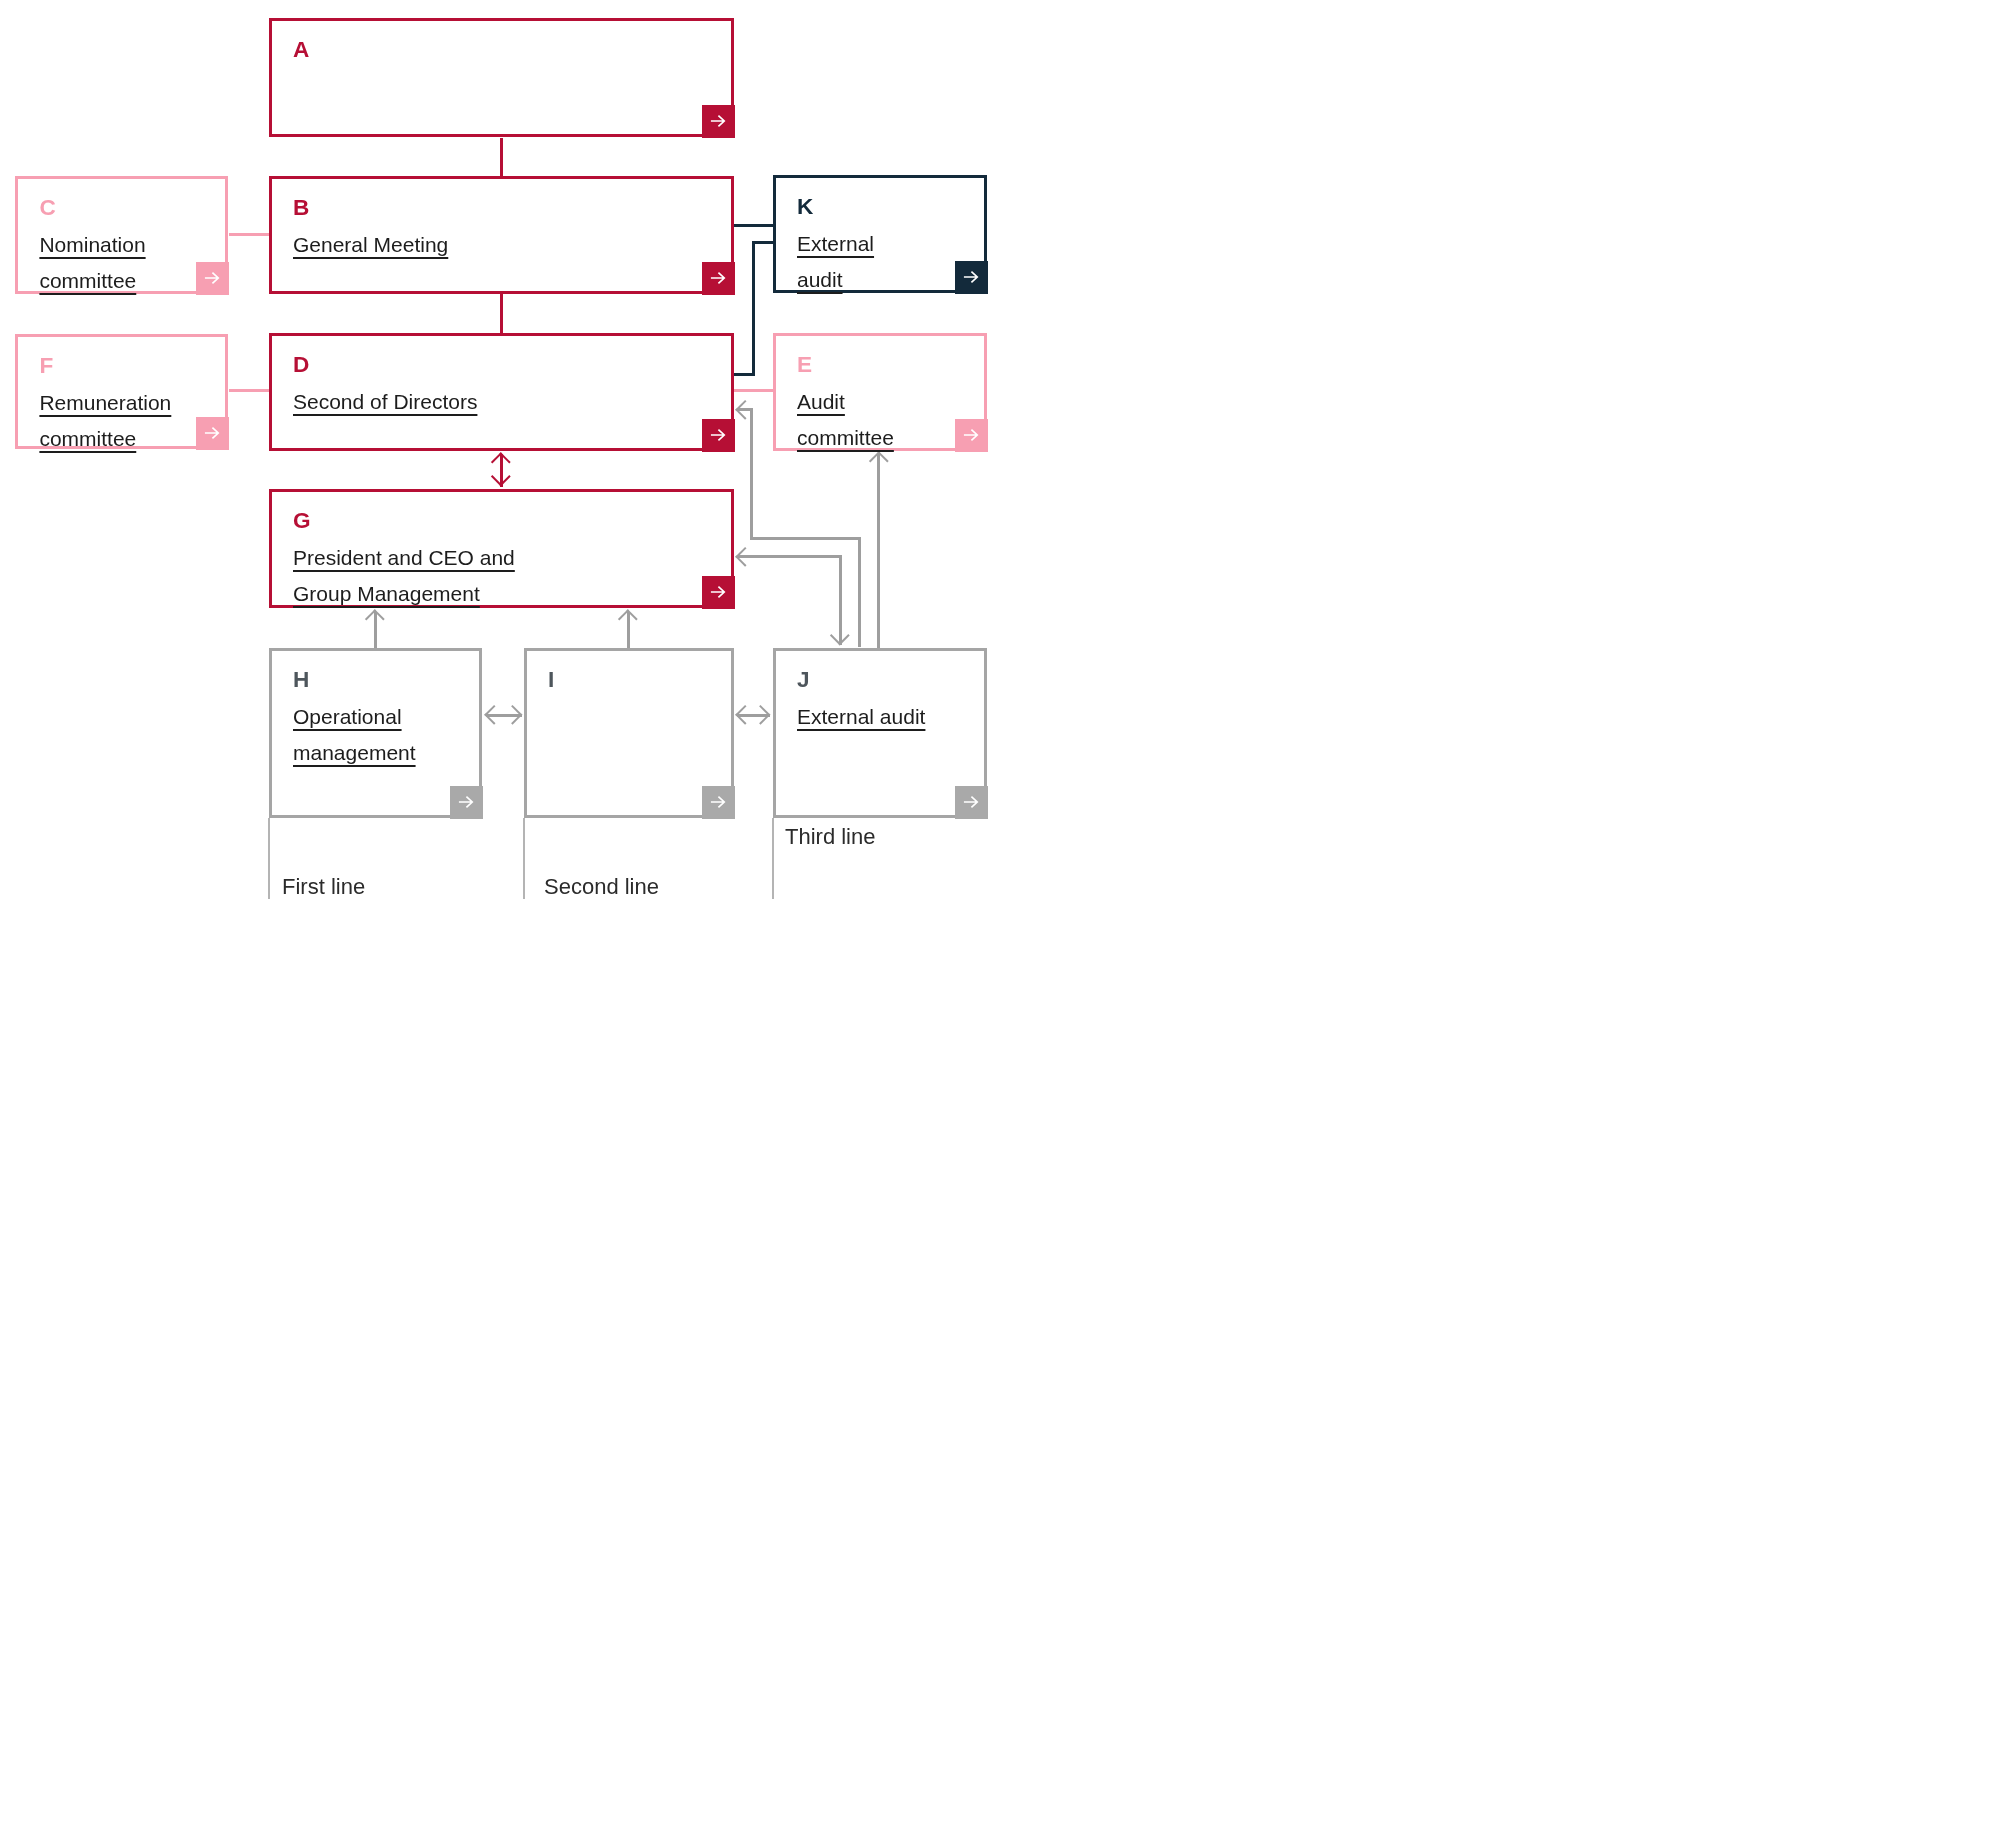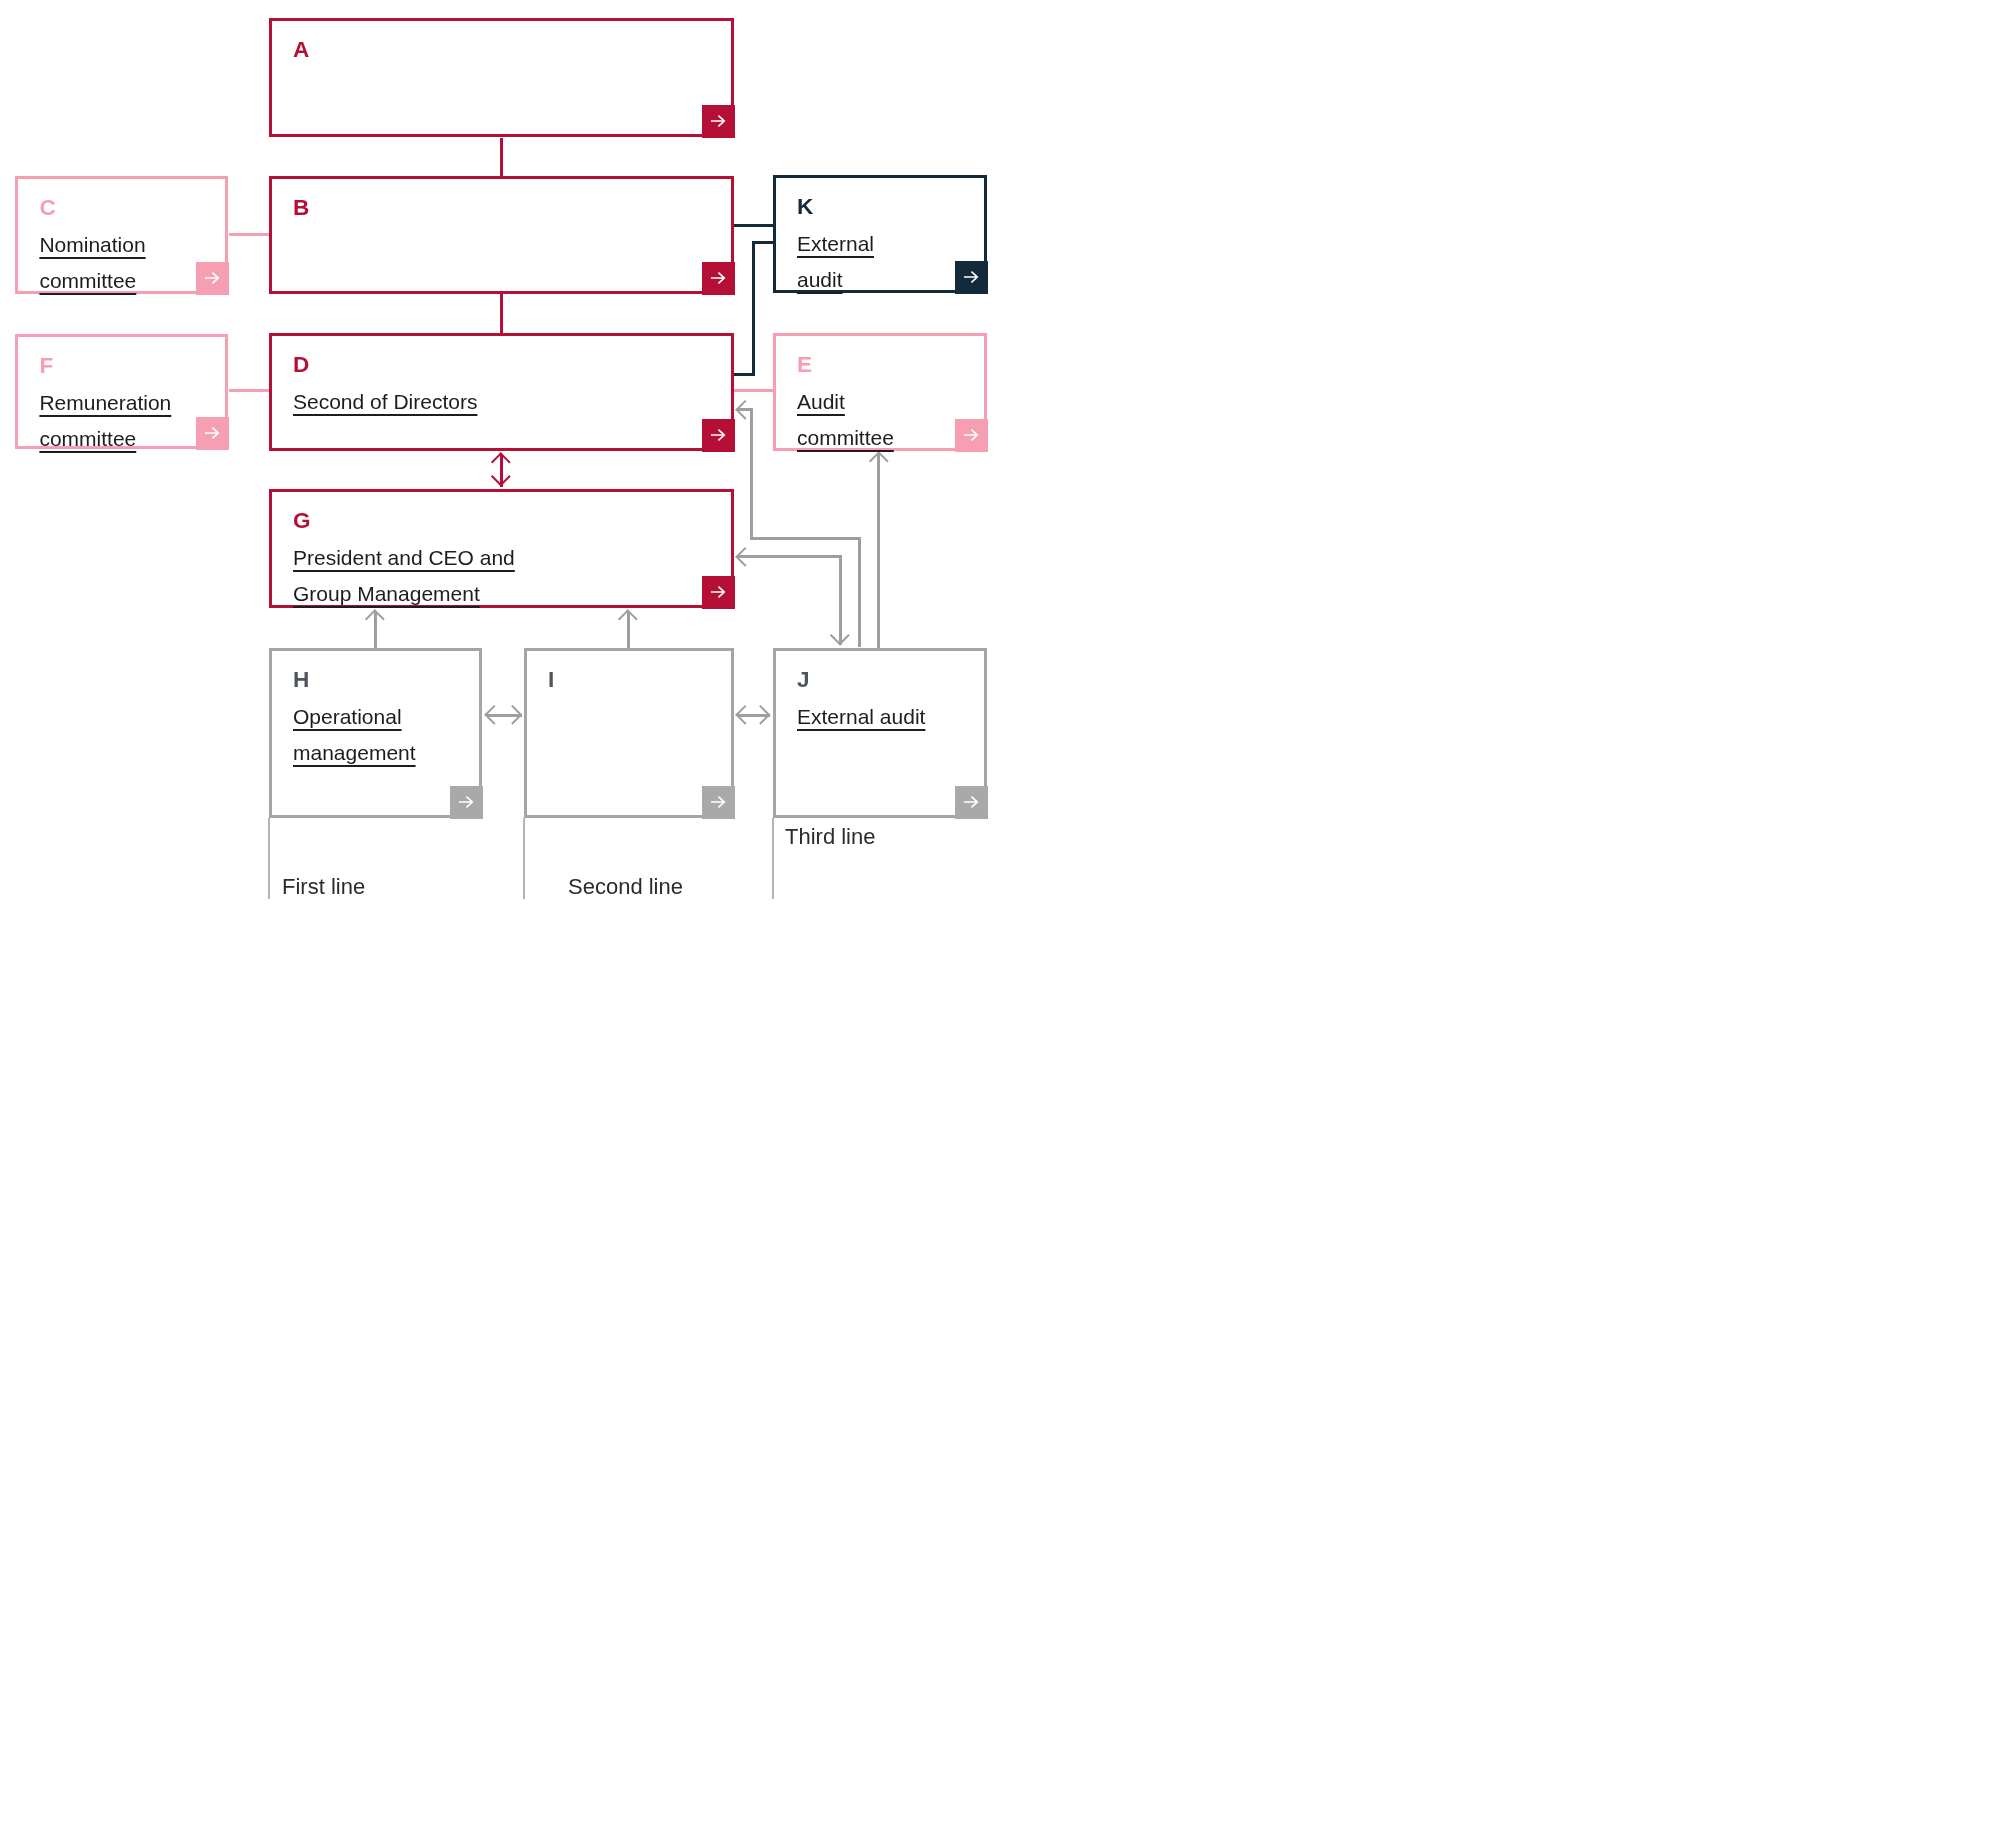--- a/index.html
+++ b/index.html
@@ -122,20 +122,21 @@
 committee</div>
     <div class="icon">
         <svg width="20" height="20" viewBox="0 0 24 24">
           <path d="M3.5 12h16M12.5 5.5 19.5 12l-7 6.5" fill="none" stroke="#fff" stroke-width="2"></path>
         </svg>
       </div>
   </div>
 
   <div class="box v-crimson" style="left:269px;top:176px;width:465px;height:118px">
     <div class="letter">B</div>
+    <div class="title">General Meeting</div>
     <div class="icon">
         <svg width="20" height="20" viewBox="0 0 24 24">
           <path d="M3.5 12h16M12.5 5.5 19.5 12l-7 6.5" fill="none" stroke="#fff" stroke-width="2"></path>
         </svg>
       </div>
   </div>
 
   <div class="box v-navy" style="left:773px;top:175px;width:214px;height:118px">
     <div class="letter">K</div>
     <div class="title">External
@@ -214,17 +215,17 @@
     <div class="letter">J</div>
     <div class="title">External audit</div>
     <div class="icon">
         <svg width="20" height="20" viewBox="0 0 24 24">
           <path d="M3.5 12h16M12.5 5.5 19.5 12l-7 6.5" fill="none" stroke="#fff" stroke-width="2"></path>
         </svg>
       </div>
   </div>
 
   <div class="lane-label" style="left:282px;top:874px">First line</div>
-  <div class="lane-label" style="left:568px;top:874px">Second line</div>
+  <div class="lane-label" style="left:544px;top:874px">Second line</div>
   <div class="lane-label" style="left:785px;top:824px">Third line</div>
 
 </div>
 
 
 </body></html>

